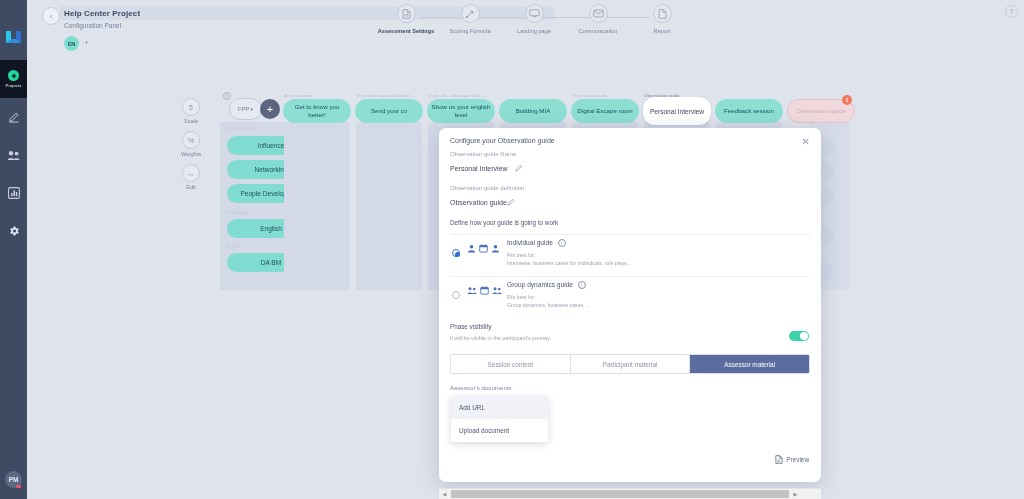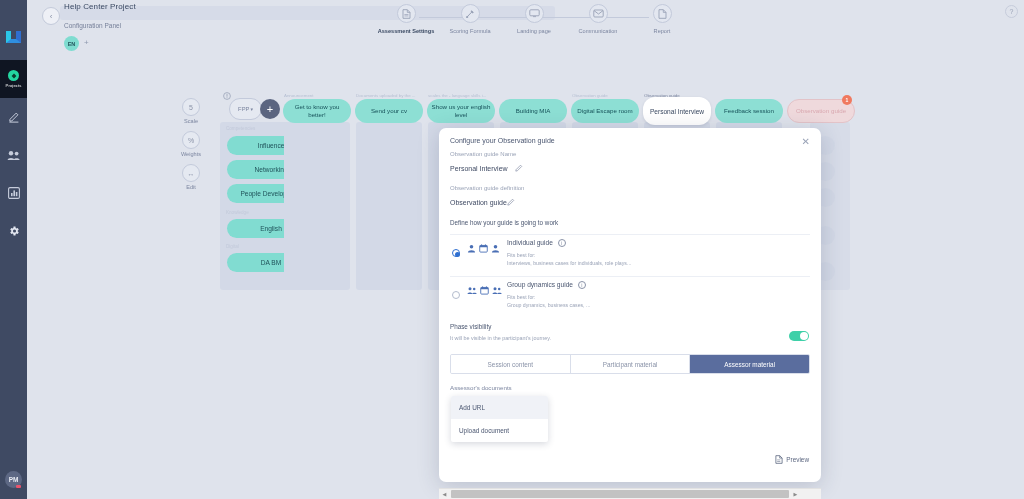--- a/index.html
+++ b/index.html
@@ -47,22 +47,22 @@
   #canvas { position: absolute; left: 27px; top: 0; width: 997px; height: 499px; }
 
   
   #hdr-back {
     position: absolute; left: 15px; top: 7px; width: 18px; height: 18px;
     border-radius: 50%; border: 1px solid #c3cada; background: #eef0f6;
     display: flex; align-items: center; justify-content: center;
     cursor: pointer; color: #8a93a8; font-size: 8px;
   }
   #hdr-title {
-    position: absolute; left: 37px; top: 2px;
-    font-size: 8px; font-weight: normal; color: #3b4a63; letter-spacing: .1px;
+    position: absolute; left: 37px; top: 9px;
+    font-size: 8px; font-weight: bold; color: #3b4a63; letter-spacing: .1px;
   }
   #hdr-titlebar-bg {
     position: absolute; left: 33px; top: 6px; width: 495px; height: 14px;
     background: #d6dbe8; border-radius: 3px;
   }
   #hdr-sub {
     position: absolute; left: 37px; top: 22px;
     font-size: 6.5px; color: #77819a;
   }
   #lang-chip {

